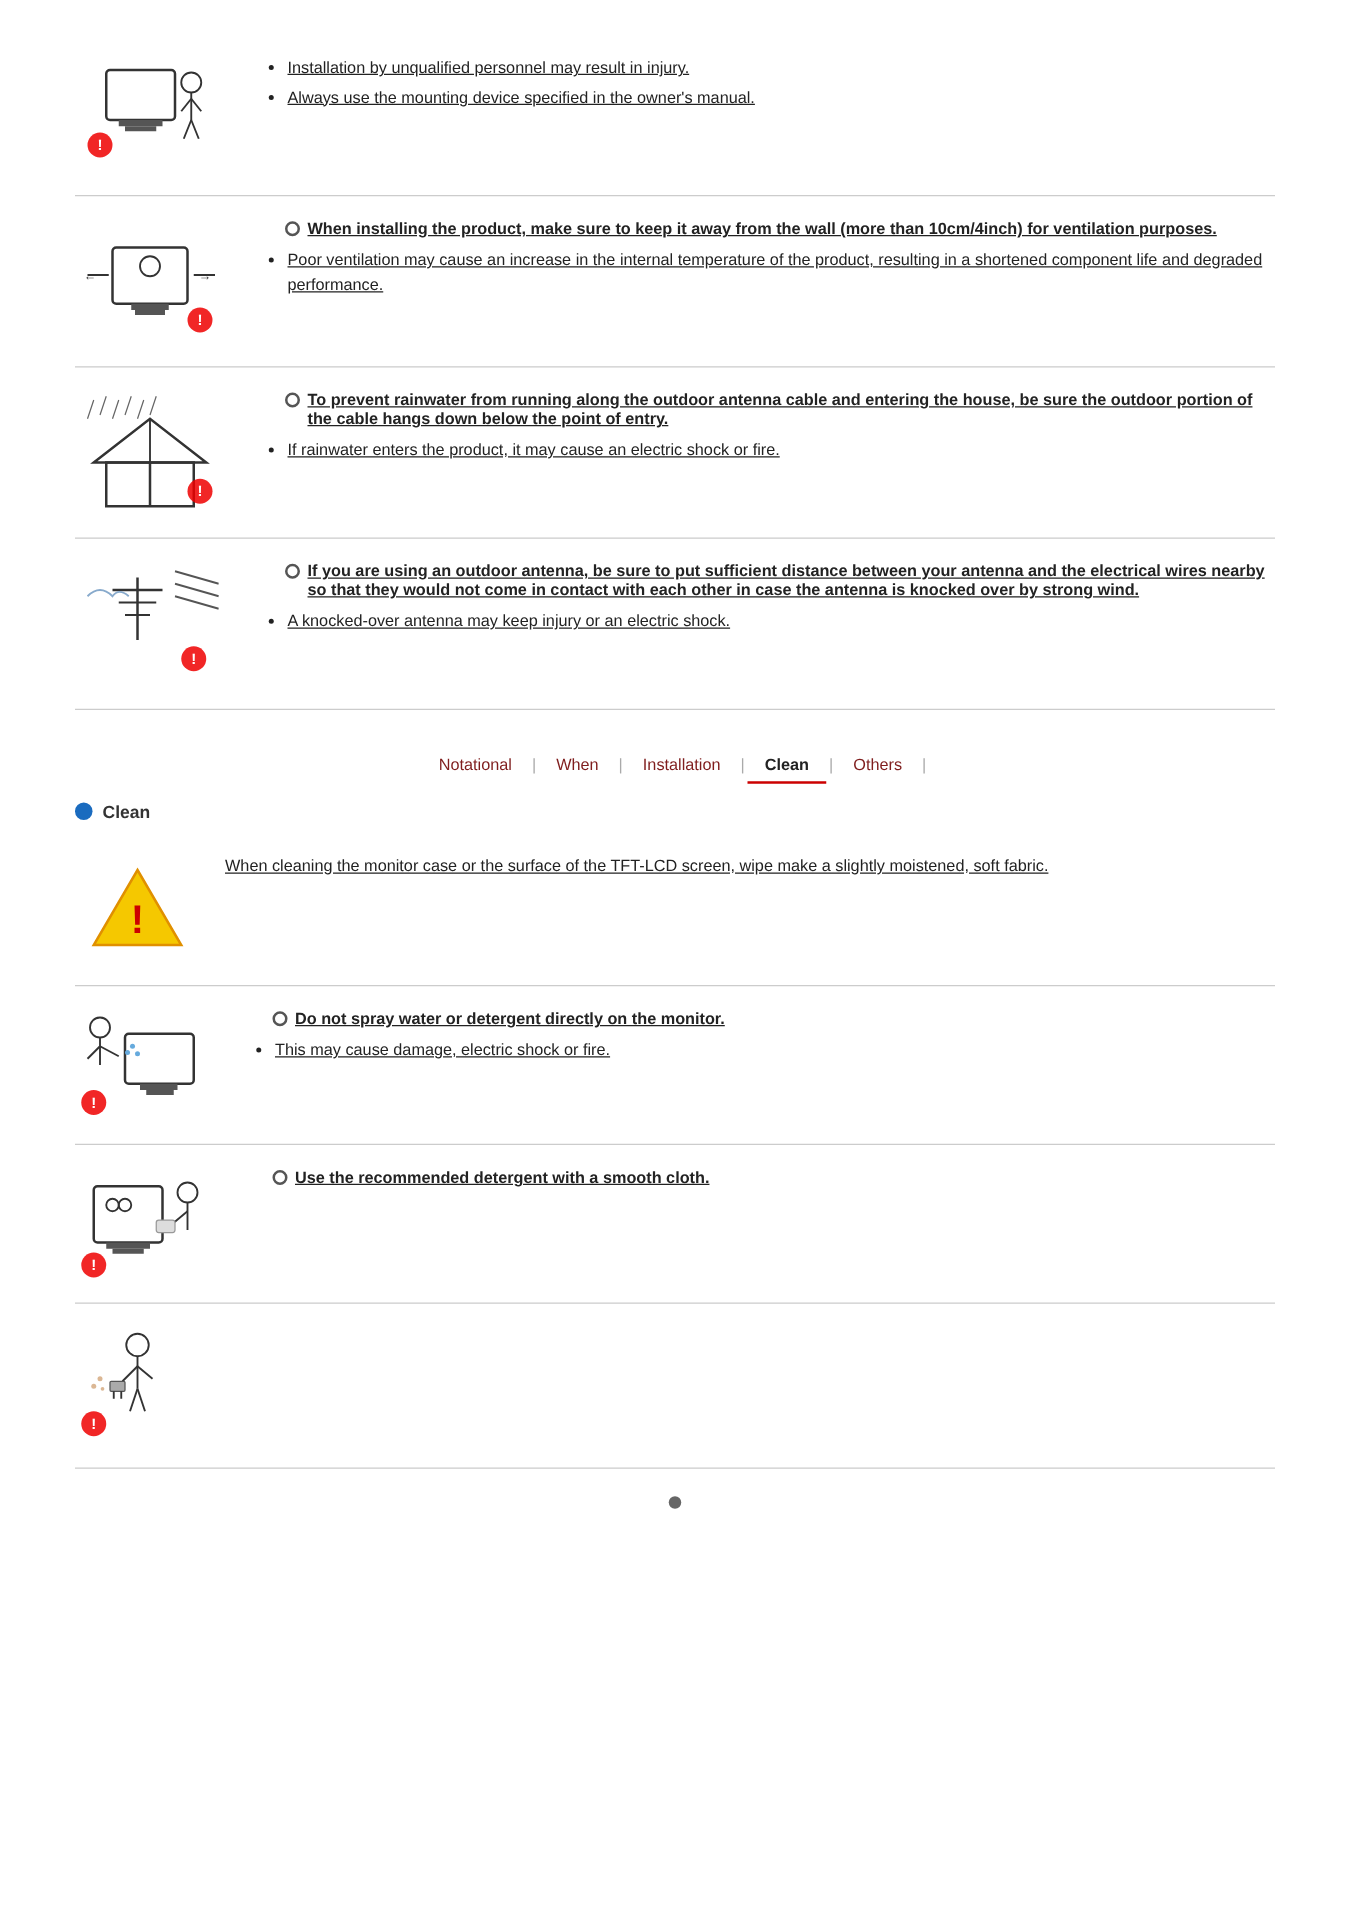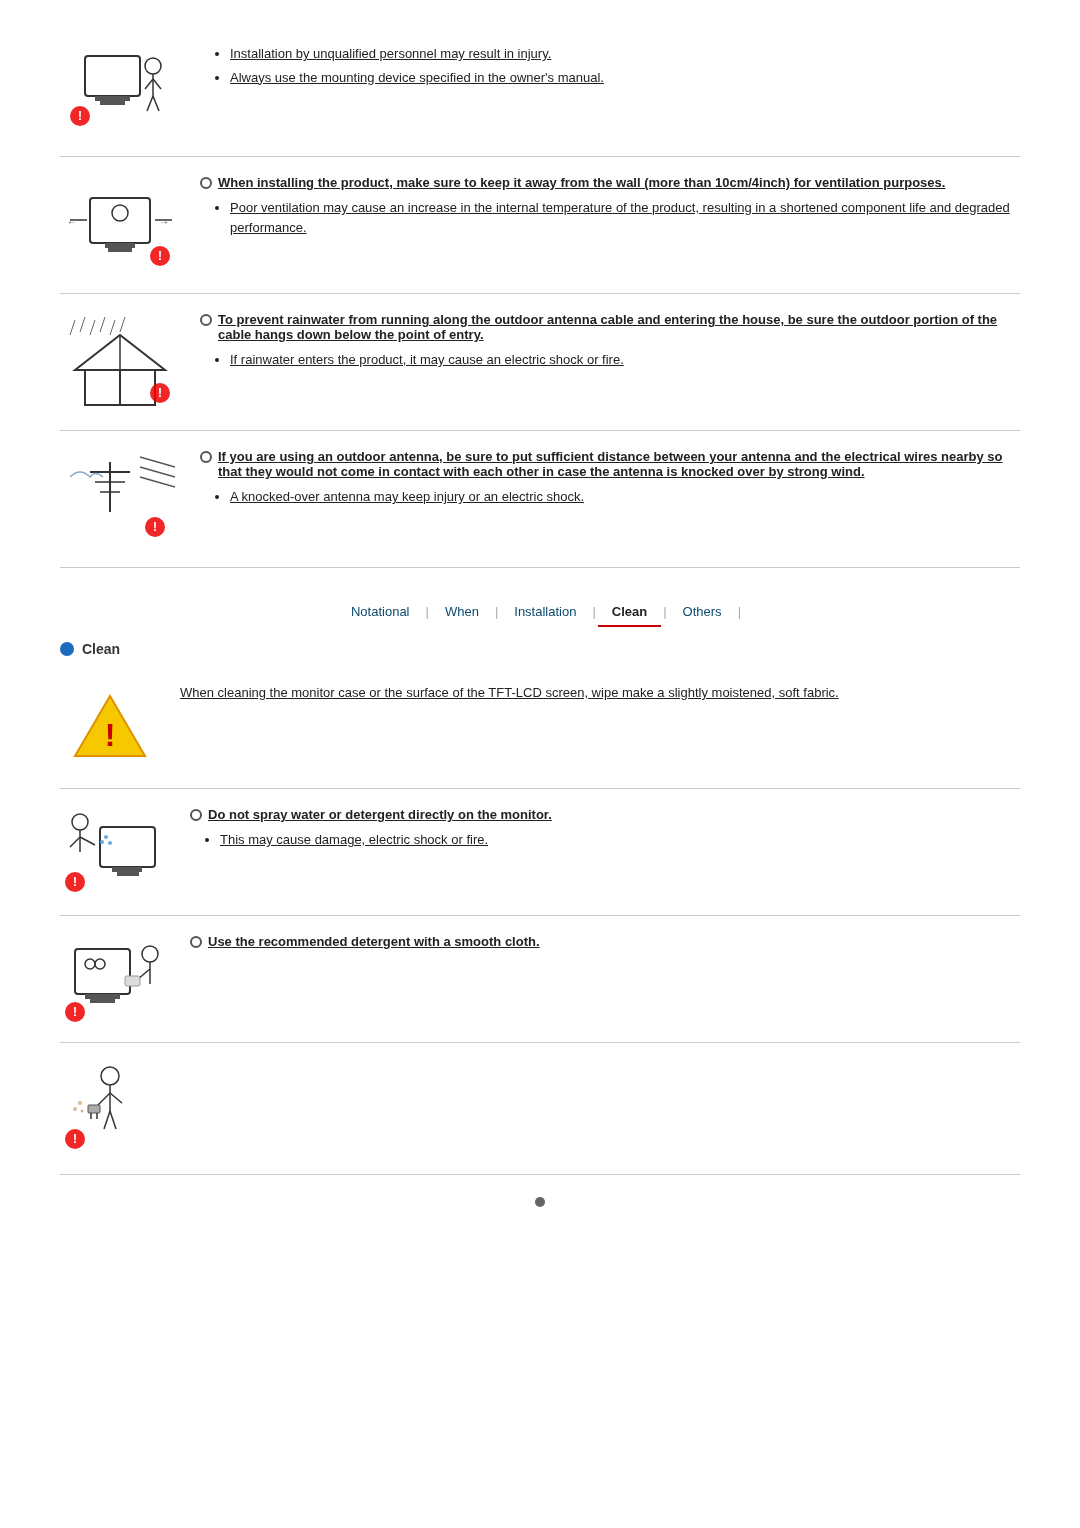--- a/index.html
+++ b/index.html
@@ -33,20 +33,21 @@
       flex: 1;
       text-decoration: underline;
     }
 
     .section-block .content .main-text {
       font-weight: bold;
       margin-bottom: 8px;
       display: flex;
       align-items: flex-start;
       gap: 6px;
+      margin-left: 28px;
     }
 
     .sub-list {
       margin-left: 30px;
       margin-top: 6px;
     }
 
     .sub-list li {
       list-style: disc;
       margin-bottom: 4px;
@@ -60,21 +61,21 @@
       justify-content: center;
       margin: 30px 0 10px 0;
       font-size: 13px;
       color: #333;
     }
 
     .nav-tab {
       padding: 6px 14px;
       cursor: pointer;
       position: relative;
-      color: #0c4a6e;
+      color: #7f1d1d;
     }
 
     .nav-tab.active {
       color: #222;
       font-weight: bold;
     }
 
     .nav-tab.active::after {
       content: '';
       position: absolute;

